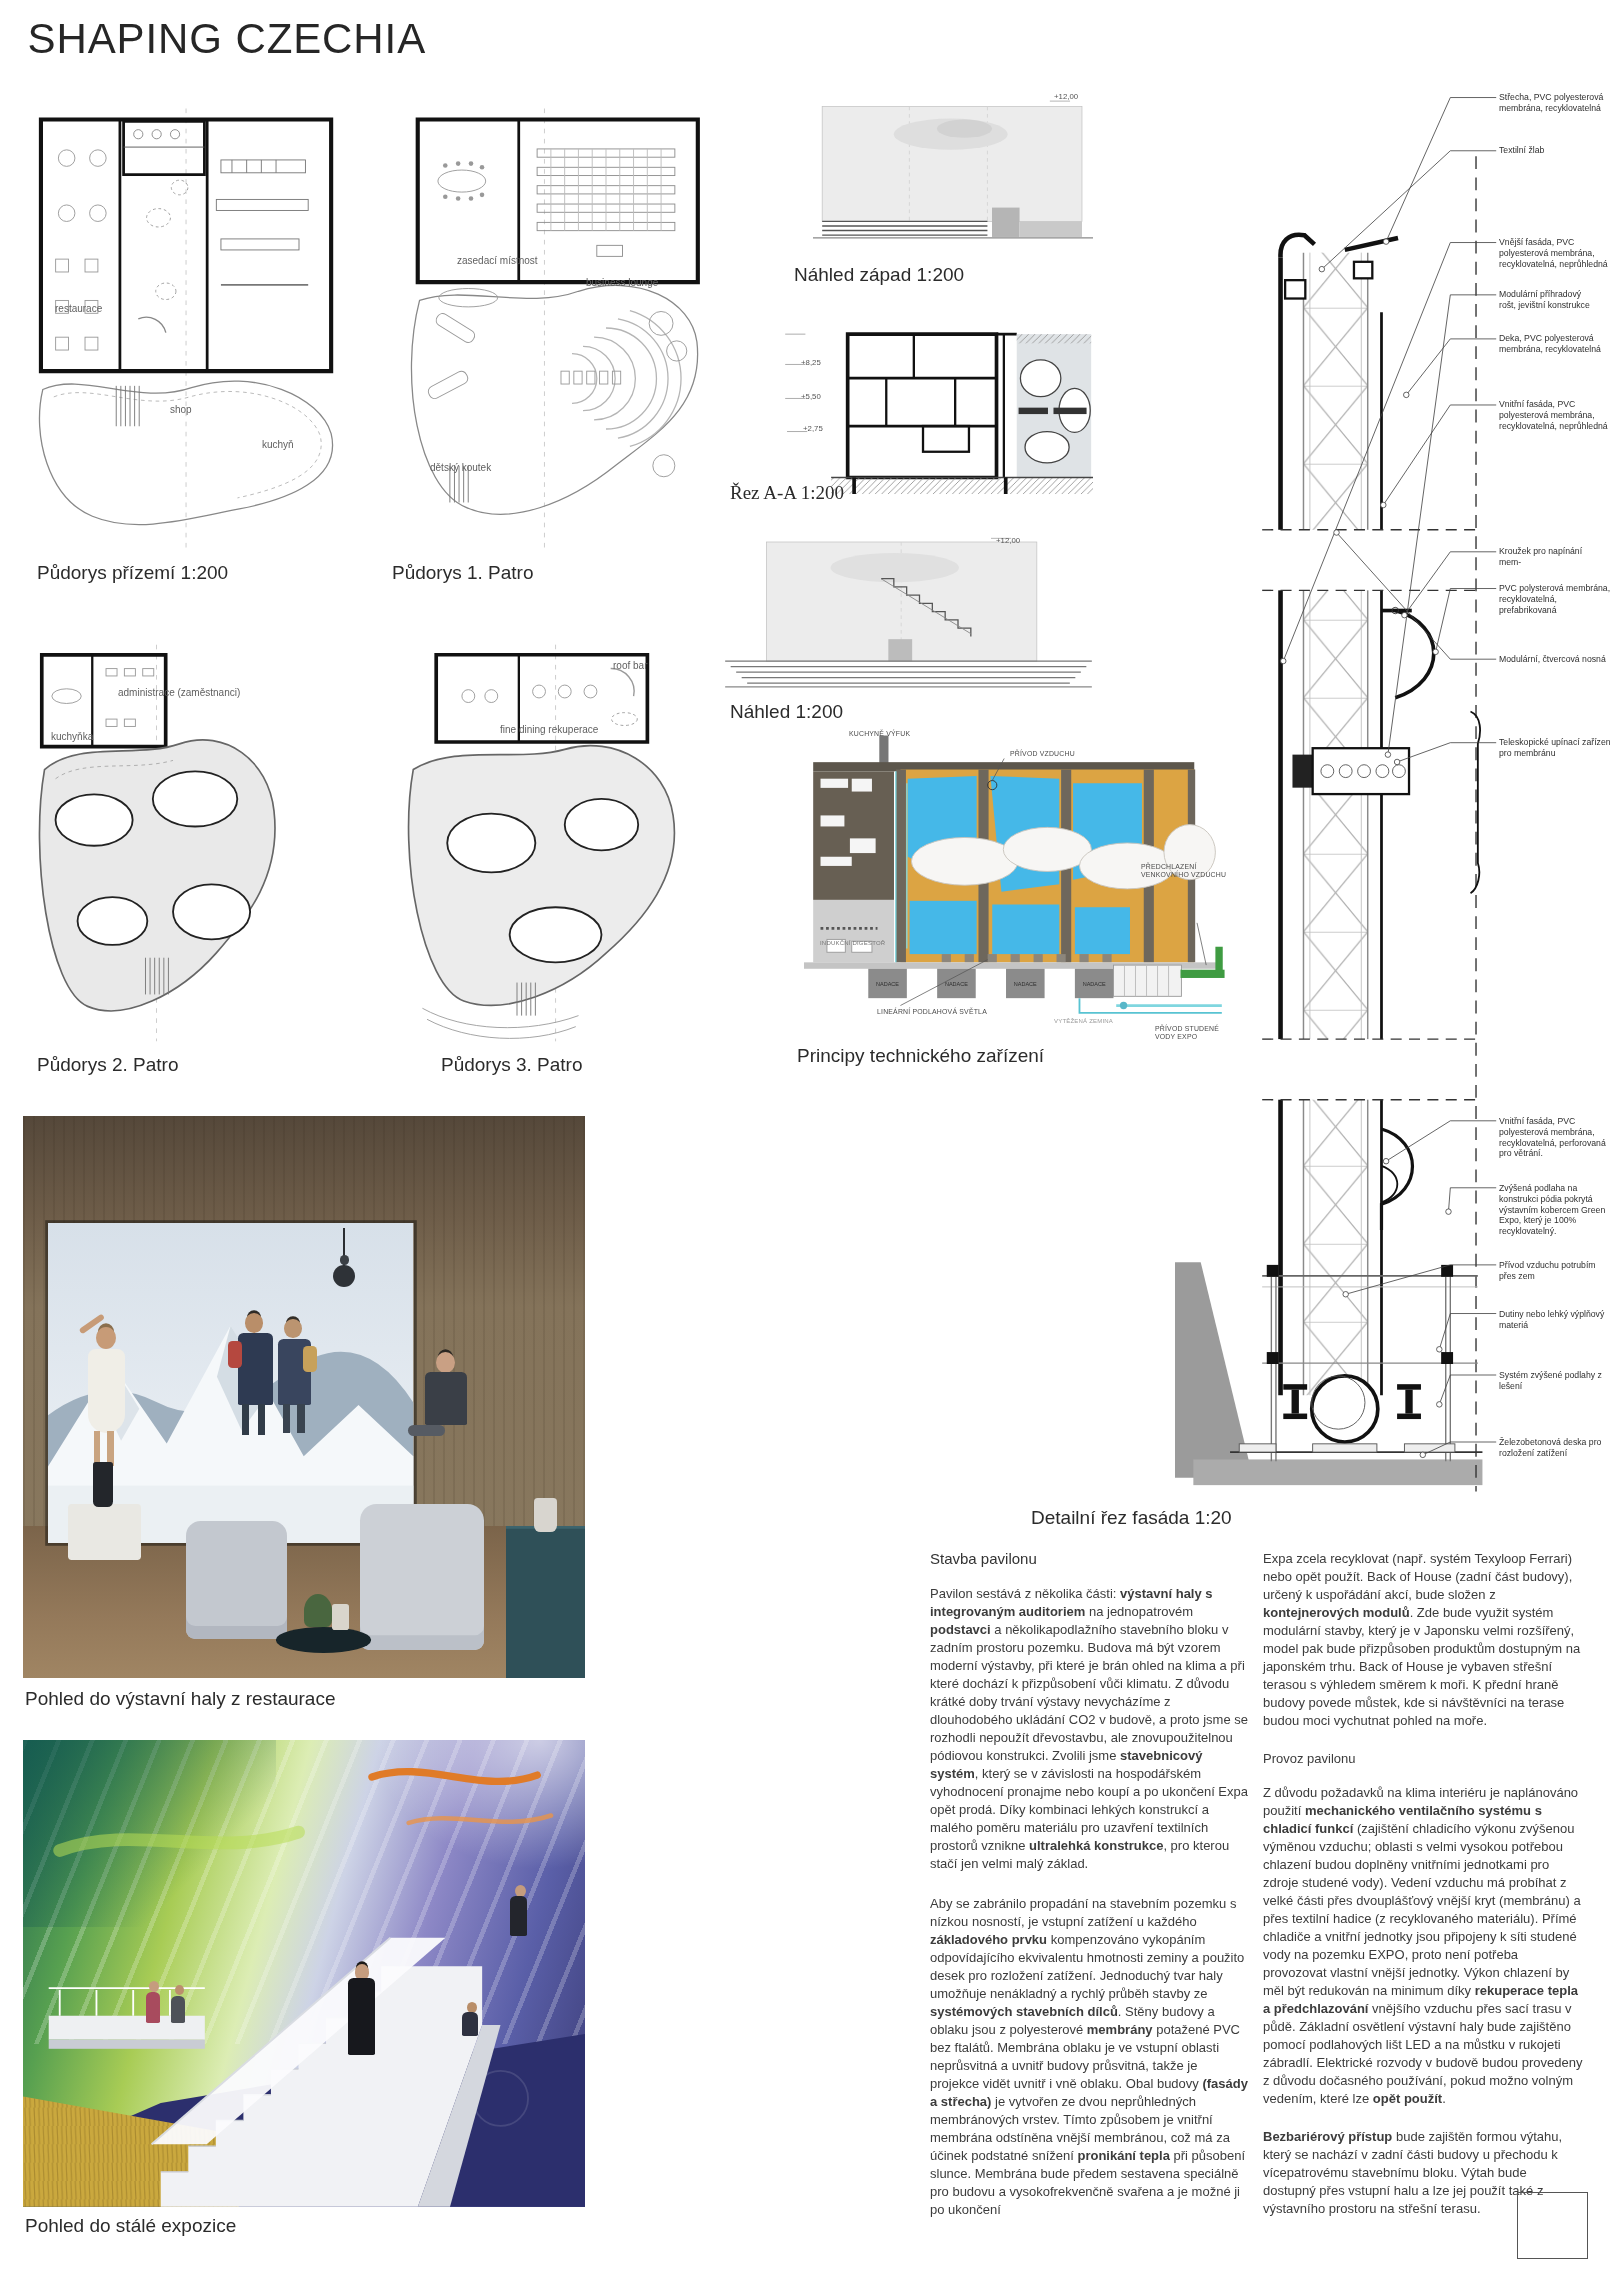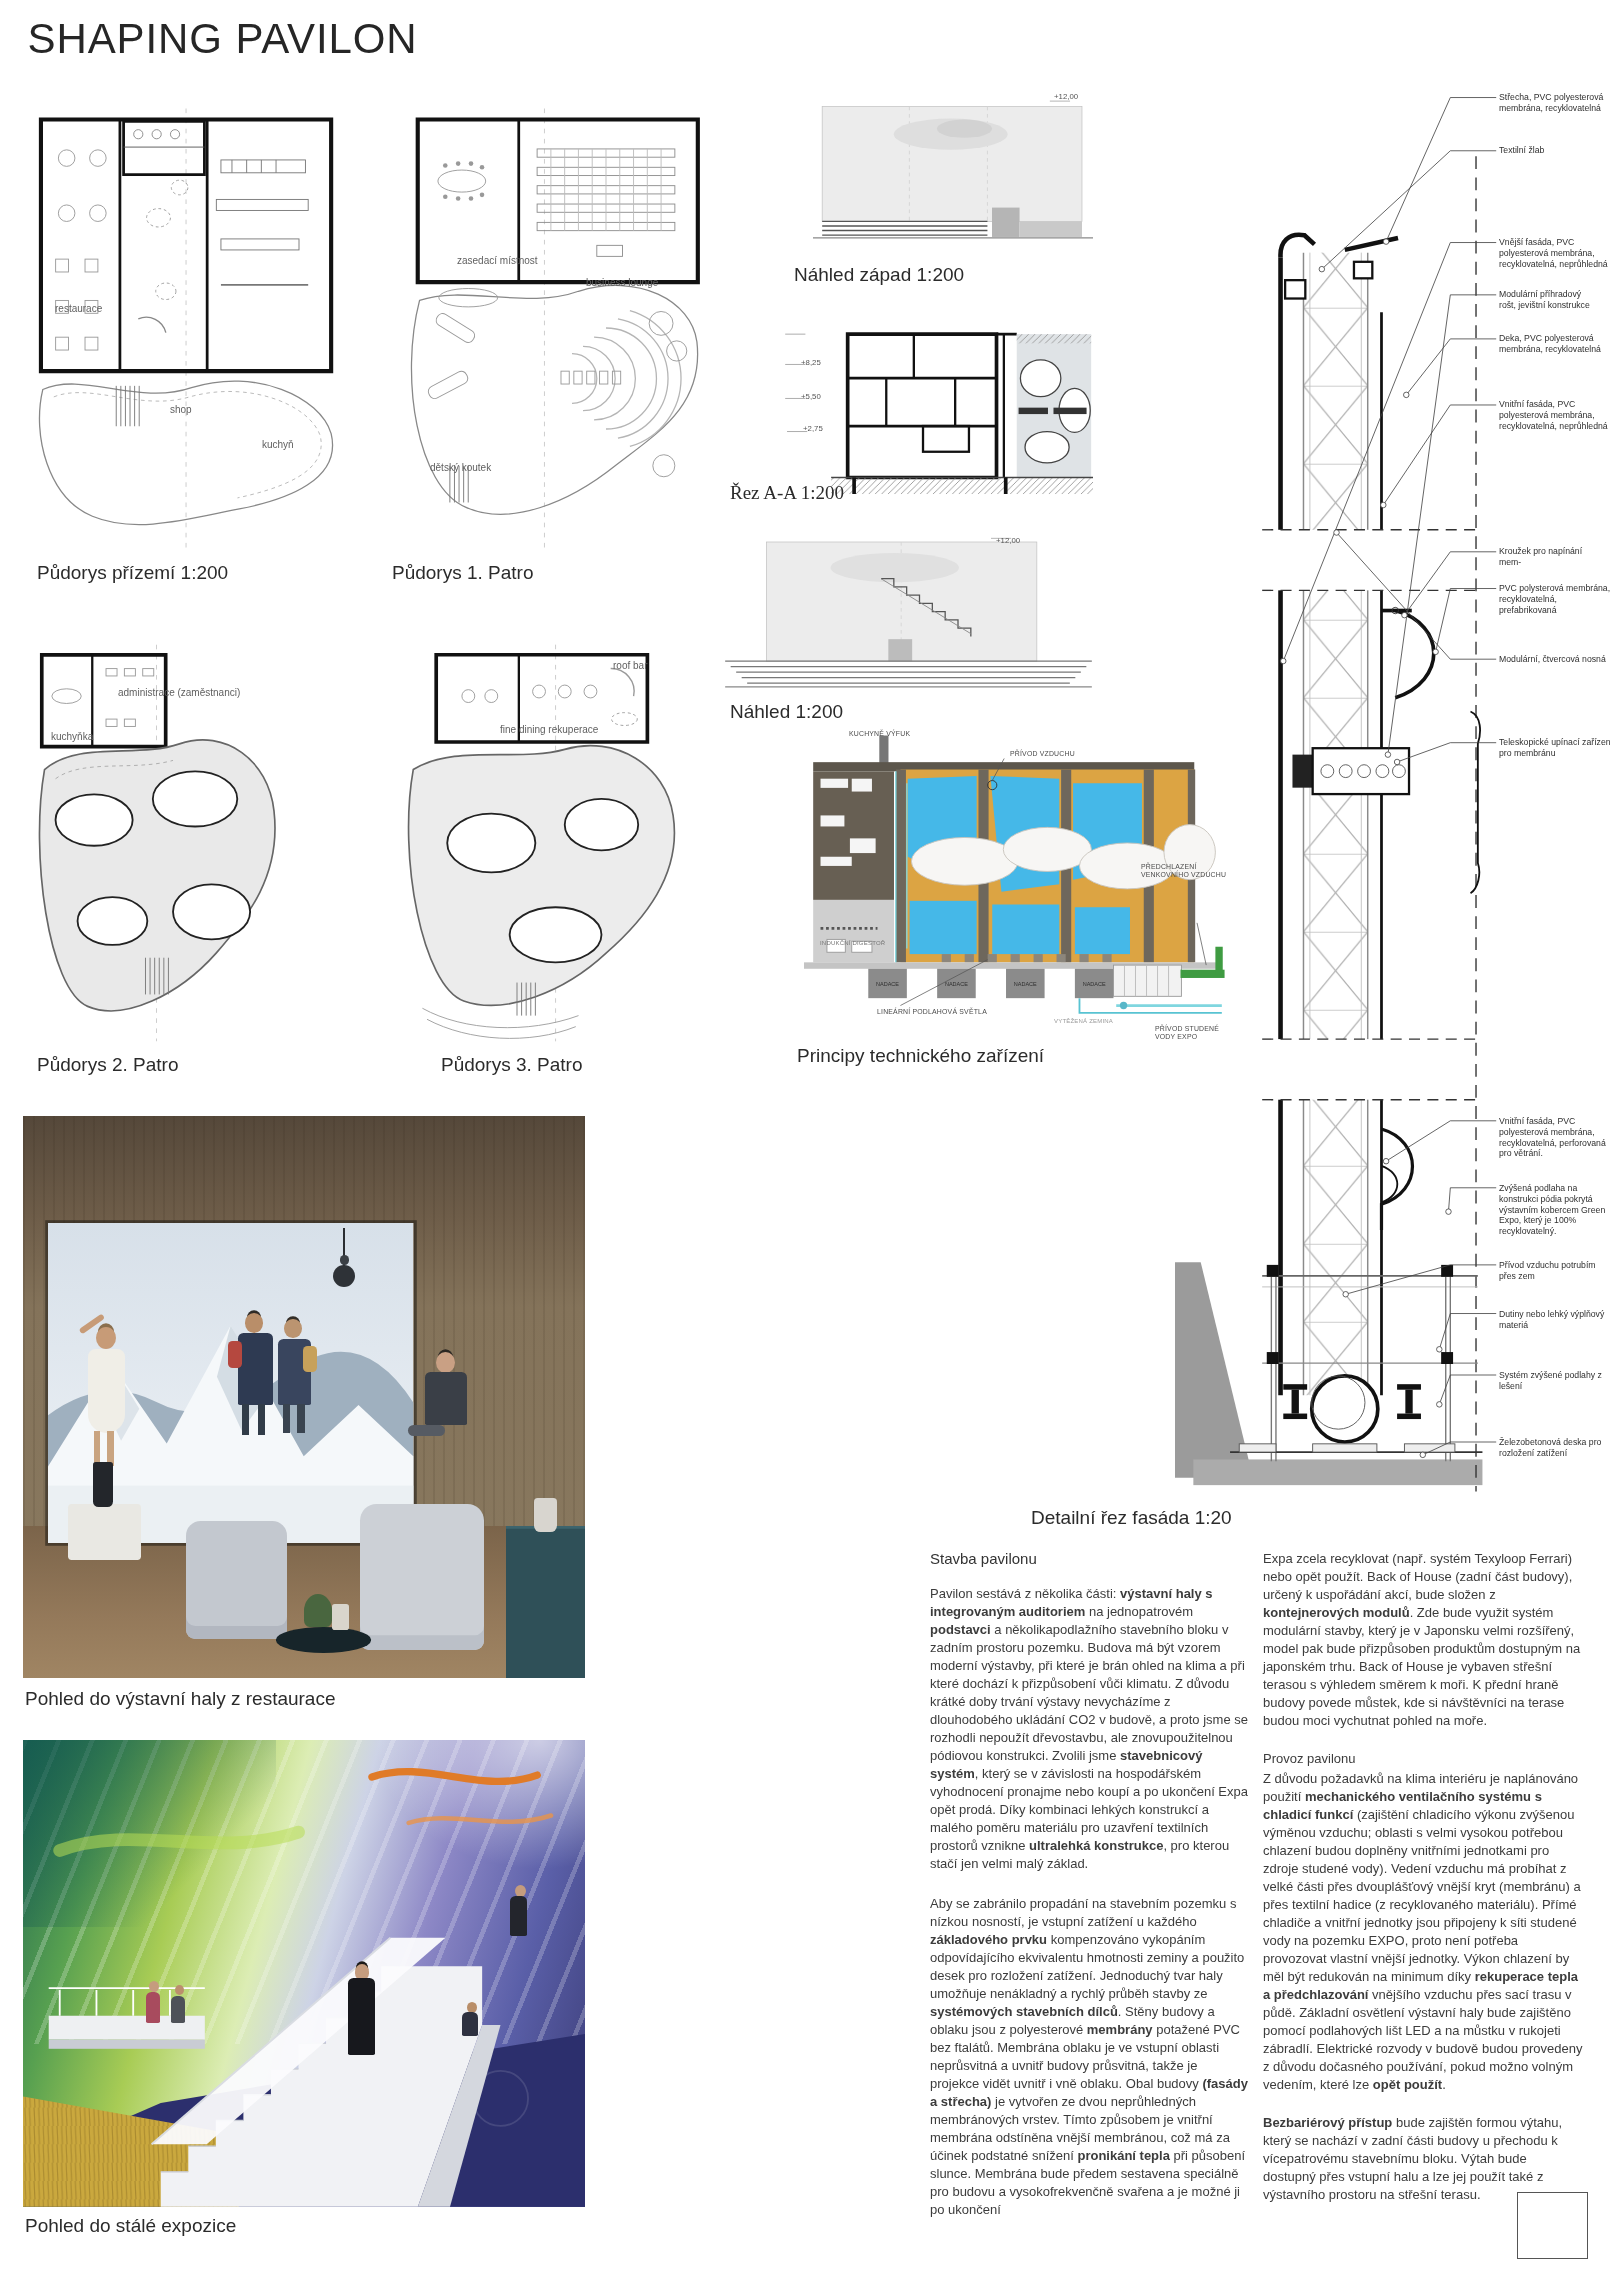--- a/index.html
+++ b/index.html
@@ -17,21 +17,21 @@
   .dlab{position:absolute;left:1499px;width:114px;font-size:8.7px;line-height:10.8px;color:#2f2f2f;}
   .photo{position:absolute;overflow:hidden;background:#888;}
   .sil{position:absolute;border-radius:5.5px 5.5px 1.8px 1.8px;}
   .head{position:absolute;border-radius:50%;}
 </style>
 </head>
 <body>
 
 <div id="board">
 
-  <div class="bigtitle" style="left:27.5px;top:14.7px;">SHAPING PAVILON</div>
+  <div class="bigtitle" style="left:27.5px;top:14.7px;">SHAPING CZECHIA</div>
 
   <svg class="abs" style="left:27.5px;top:103px;" width="317" height="450" viewBox="0 0 345 490">
     <line x1="172" y1="6" x2="172" y2="484" stroke="#c9c9c9" stroke-width="1" stroke-dasharray="5 6"></line>
     <path d="M14,18 H330 V292 H14 Z" fill="none" stroke="#111" stroke-width="4.5"></path>
     <line x1="100" y1="18" x2="100" y2="292" stroke="#111" stroke-width="3"></line>
     <line x1="195" y1="18" x2="195" y2="292" stroke="#111" stroke-width="3"></line>
     <rect x="104" y="20" width="88" height="58" fill="none" stroke="#111" stroke-width="3"></rect>
     <line x1="104" y1="48" x2="192" y2="48" stroke="#555" stroke-width="1"></line>
     <circle cx="120" cy="34" r="5" fill="none" stroke="#888"></circle>
       <circle cx="140" cy="34" r="5" fill="none" stroke="#888"></circle>
@@ -657,21 +657,21 @@
   <div class="cap" style="left:25px;top:2215px;">Pohled do stálé expozice</div>
 
   <div class="body-col" style="left:930px;top:1550px;">
     <div class="h-small">Stavba pavilonu</div>
     <p style="margin-bottom:22px;"><span>Pavilon sestává z několika části: </span><span style="font-weight: bold;">výstavní haly s integrovaným auditoriem</span><span> na jednopatrovém </span><span style="font-weight: bold;">podstavci</span><span> a několikapodlažního stavebního bloku v zadním prostoru pozemku. Budova má být vzorem moderní výstavby, při které je brán ohled na klima a při které dochází k přizpůsobení vůči klimatu. Z důvodu krátké doby trvání výstavy nevycházíme z dlouhodobého ukládání CO2 v budově, a proto jsme se rozhodli nepoužít dřevostavbu, ale znovupoužitelnou pódiovou konstrukci. Zvolili jsme </span><span style="font-weight: bold;">stavebnicový systém</span><span>, který se v závislosti na hospodářském vyhodnocení pronajme nebo koupí a po ukončení Expa opět prodá. Díky kombinaci lehkých konstrukcí a malého poměru materiálu pro uzavření textilních prostorů vznikne </span><span style="font-weight: bold;">ultralehká konstrukce</span><span>, pro kterou stačí jen velmi malý základ.</span></p>
     <p><span>Aby se zabránilo propadání na stavebním pozemku s nízkou nosností, je vstupní zatížení u každého </span><span style="font-weight: bold;">základového prvku</span><span> kompenzováno vykopáním odpovídajícího ekvivalentu hmotnosti zeminy a použito desek pro rozložení zatížení. Jednoduchý tvar haly umožňuje nenákladný a rychlý průběh stavby ze </span><span style="font-weight: bold;">systémových stavebních dílců</span><span>. Stěny budovy a oblaku jsou z polyesterové </span><span style="font-weight: bold;">membrány</span><span> potažené PVC bez ftalátů. Membrána oblaku je ve vstupní oblasti neprůsvitná a uvnitř budovy průsvitná, takže je projekce vidět uvnitř i vně oblaku. Obal budovy </span><span style="font-weight: bold;">(fasády a střecha)</span><span> je vytvořen ze dvou neprůhledných membránových vrstev. Tímto způsobem je vnitřní membrána odstíněna vnější membránou, což má za účinek podstatné snížení </span><span style="font-weight: bold;">pronikání tepla</span><span> při působení slunce. Membrána bude předem sestavena speciálně pro budovu a vysokofrekvenčně svařena a je možné ji po ukončení</span></p>
   </div>
 
   <div class="body-col" style="left:1263px;top:1550px;">
     <p style="margin-bottom:20px;"><span>Expa zcela recyklovat (např. systém Texyloop Ferrari) nebo opět použít. Back of House (zadní část budovy), určený k uspořádání akcí, bude složen z </span><span style="font-weight: bold;">kontejnerových modulů</span><span>. Zde bude využit systém modulární stavby, který je v Japonsku velmi rozšířený, model pak bude přizpůsoben produktům dostupným na japonském trhu. Back of House je vybaven střešní terasou s výhledem směrem k moři. K přední hraně budovy povede můstek, kde si návštěvníci na terase budou moci vychutnat pohled na moře.</span></p>
-    <div style="margin-bottom:2px;">Provoz pavilonu</div>
+    <div style="margin-bottom:16px;">Provoz pavilonu</div>
     <p style="margin-bottom:20px;"><span>Z důvodu požadavků na klima interiéru je naplánováno použití </span><span style="font-weight: bold;">mechanického ventilačního systému s chladicí funkcí</span><span> (zajištění chladicího výkonu zvýšenou výměnou vzduchu; oblasti s velmi vysokou potřebou chlazení budou doplněny vnitřními jednotkami pro zdroje studené vody). Vedení vzduchu má probíhat z velké části přes dvouplášťový vnější kryt (membránu) a přes textilní hadice (z recyklovaného materiálu). Přímé chladiče a vnitřní jednotky jsou připojeny k síti studené vody na pozemku EXPO, proto není potřeba provozovat vlastní vnější jednotky. Výkon chlazení by měl být redukován na minimum díky </span><span style="font-weight: bold;">rekuperace tepla a předchlazování</span><span> vnějšího vzduchu přes sací trasu v půdě. Základní osvětlení výstavní haly bude zajištěno pomocí podlahových lišt LED a na můstku v rukojeti zábradlí. Elektrické rozvody v budově budou provedeny z důvodu dočasného používání, pokud možno volným vedením, které lze </span><span style="font-weight: bold;">opět použít</span><span>.</span></p>
     <p><span style="font-weight: bold;">Bezbariérový přístup</span><span> bude zajištěn formou výtahu, který se nachází v zadní části budovy u přechodu k vícepatrovému stavebnímu bloku. Výtah bude dostupný přes vstupní halu a lze jej použít také z výstavního prostoru na střešní terasu.</span></p>
   </div>
 
   <div class="abs" style="left:1517px;top:2192px;width:69px;height:65px;border:0.9px solid #555;"></div>
 
 
 </div>
 
 

